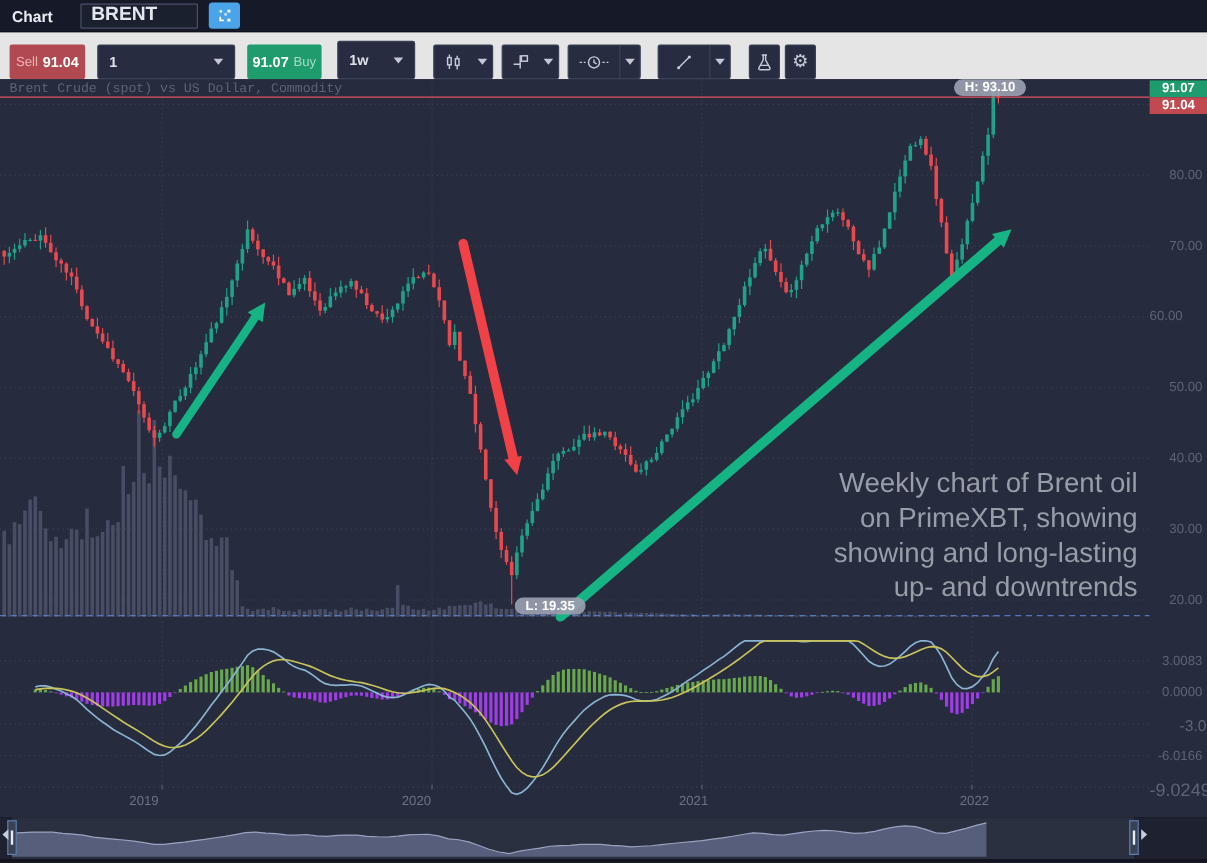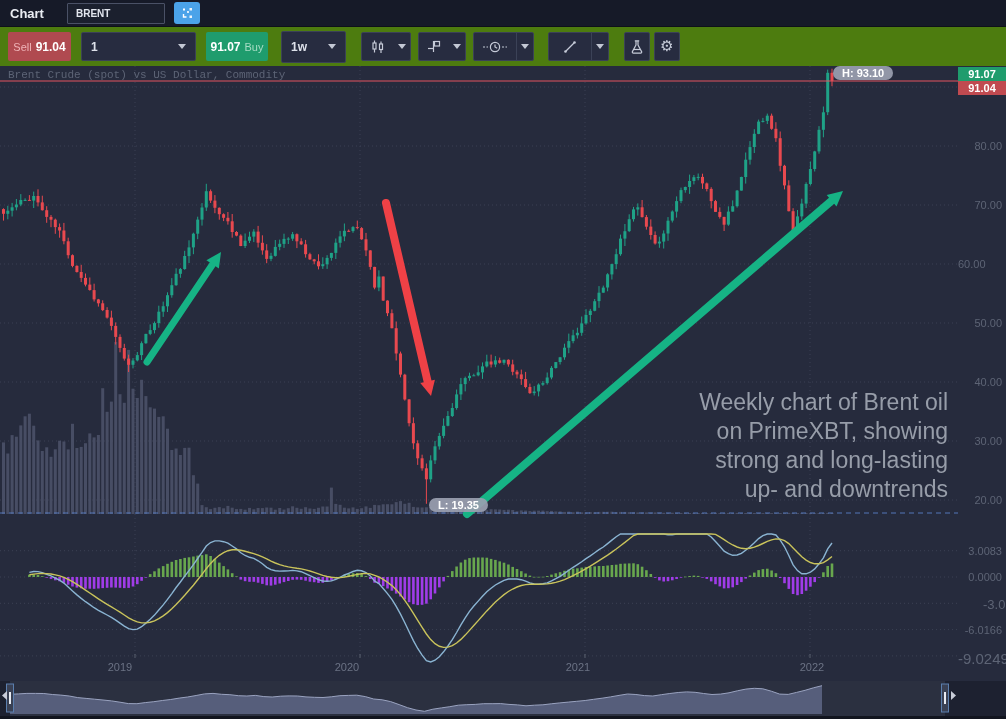--- a/index.html
+++ b/index.html
@@ -5,28 +5,28 @@
   *{margin:0;padding:0;box-sizing:border-box;}
   html,body{width:1006px;height:719px;background:#12151f;}
   body{font-family:"Liberation Sans","DejaVu Sans",sans-serif;-webkit-font-smoothing:antialiased;}
   .app{position:relative;width:1006px;height:719px;overflow:hidden;background:#262b3d;}
 
   
   .hdr{position:absolute;top:0;left:0;width:1006px;height:27px;background:#161a28;
        border-bottom:1px solid #0e1119;display:flex;align-items:center;}
   .hdr-title{color:#e9ecf2;font-size:13px;font-weight:bold;margin-left:10px;}
   .sym-input{margin-left:23px;width:98px;height:21px;background:#1b202e;border:1px solid #4a5166;
-       color:#e2e6ee;font-size:10px;font-weight:bold;padding:0 8px;outline:none;border-radius:1px;
+       color:#e2e6ee;font-size:16px;font-weight:bold;padding:0 8px;outline:none;border-radius:1px;
        font-family:inherit;}
   .cmp-btn{margin-left:9px;width:26px;height:22px;background:#4ba3e9;border:none;border-radius:3px;
        display:flex;align-items:center;justify-content:center;cursor:pointer;}
 
   
-  .tb{position:absolute;top:27px;left:0;width:1006px;height:39px;background:#4d7c0f;
-      display:flex;align-items:center;}
+  .tb{position:absolute;top:27px;left:0;width:1006px;height:39px;background:#e5e5e5;
+      display:flex;align-items:flex-end;}
   .btn,.dd{height:29px;border-radius:2px;display:flex;align-items:center;font-size:12px;cursor:pointer;}
   .dd{background:#272c40;border:1px solid #3b4257;color:#dde1ea;}
   .sell{margin-left:8px;width:63px;background:#b04a50;justify-content:center;gap:4px;}
   .sell .lab{color:#efb3b7;font-size:11px;}
   .sell .prc{color:#ffffff;font-weight:bold;}
   .buy{margin-left:10px;width:62px;background:#1f9c6d;justify-content:center;gap:4px;}
   .buy .prc{color:#ffffff;font-weight:bold;}
   .buy .lab{color:#a6dcc4;font-size:11px;}
   .qty{margin-left:10px;width:115px;justify-content:space-between;padding:0 9px;font-weight:bold;}
   .tf{margin-left:13px;width:65px;justify-content:space-between;padding:15px 9px;font-weight:bold;}
@@ -38,21 +38,21 @@
   .idd.nodiv .cr{border-left:none;}
   .sq{justify-content:center;width:26px;}
   svg.tbicon{display:block;}
 
   
   .chart-wrap{position:absolute;top:66px;left:0;width:1006px;height:615px;background:#262b3d;}
   #chart-svg{position:absolute;top:0;left:0;}
   .c-title{position:absolute;top:3px;left:8px;font-size:11px;color:#5d6476;white-space:nowrap;font-family:Liberation Mono, monospace;}
   .hl-badge{position:absolute;background:rgba(154,160,176,0.92);color:#ffffff;font-size:11px;
             font-weight:bold;padding:1px 9px;border-radius:8px;white-space:nowrap;}
-  .badge-h{top:0px;left:833px;}
+  .badge-h{top:0px;left:795px;}
   .badge-l{top:432px;left:429px;}
   .axis-col{position:absolute;top:0;left:958px;width:48px;height:615px;}
   .ax-badge{position:absolute;left:0;width:48px;height:14px;color:#fff;font-size:11px;font-weight:bold;
             display:flex;align-items:center;justify-content:center;}
   .ask-badge{top:1px;background:#1f9c6d;}
   .bid-badge{top:15px;background:#c04a50;}
   .annot{position:absolute;top:322px;right:58px;text-align:right;color:#979da9;font-size:23px;
          line-height:29px;white-space:nowrap;}
 
   
@@ -988,21 +988,21 @@
       </svg>
 
     <div class="c-title">Brent Crude (spot) vs US Dollar, Commodity</div>
 
     <div class="hl-badge badge-h">H: 93.10</div>
     <div class="hl-badge badge-l">L: 19.35</div>
 
     <div class="annot">
       <div>Weekly chart of Brent oil</div>
       <div>on PrimeXBT, showing</div>
-      <div>strong and long-lasting</div>
+      <div>showing and long-lasting</div>
       <div>up- and downtrends</div>
     </div>
 
     <div class="axis-col" id="axis-col">
       <div class="ax-badge ask-badge">91.07</div>
       <div class="ax-badge bid-badge">91.04</div>
     <div style="position: absolute; left: 0px; width: 44px; top: 74px; text-align: right; font-size: 11px; color: rgb(93, 100, 117);">80.00</div>
         <div style="position: absolute; left: 0px; width: 44px; top: 133px; text-align: right; font-size: 11px; color: rgb(93, 100, 117);">70.00</div>
         <div style="position: absolute; left: 0px; width: 44px; top: 192px; text-align: left; font-size: 11px; color: rgb(93, 100, 117);">60.00</div>
         <div style="position: absolute; left: 0px; width: 44px; top: 251px; text-align: right; font-size: 11px; color: rgb(93, 100, 117);">50.00</div>

